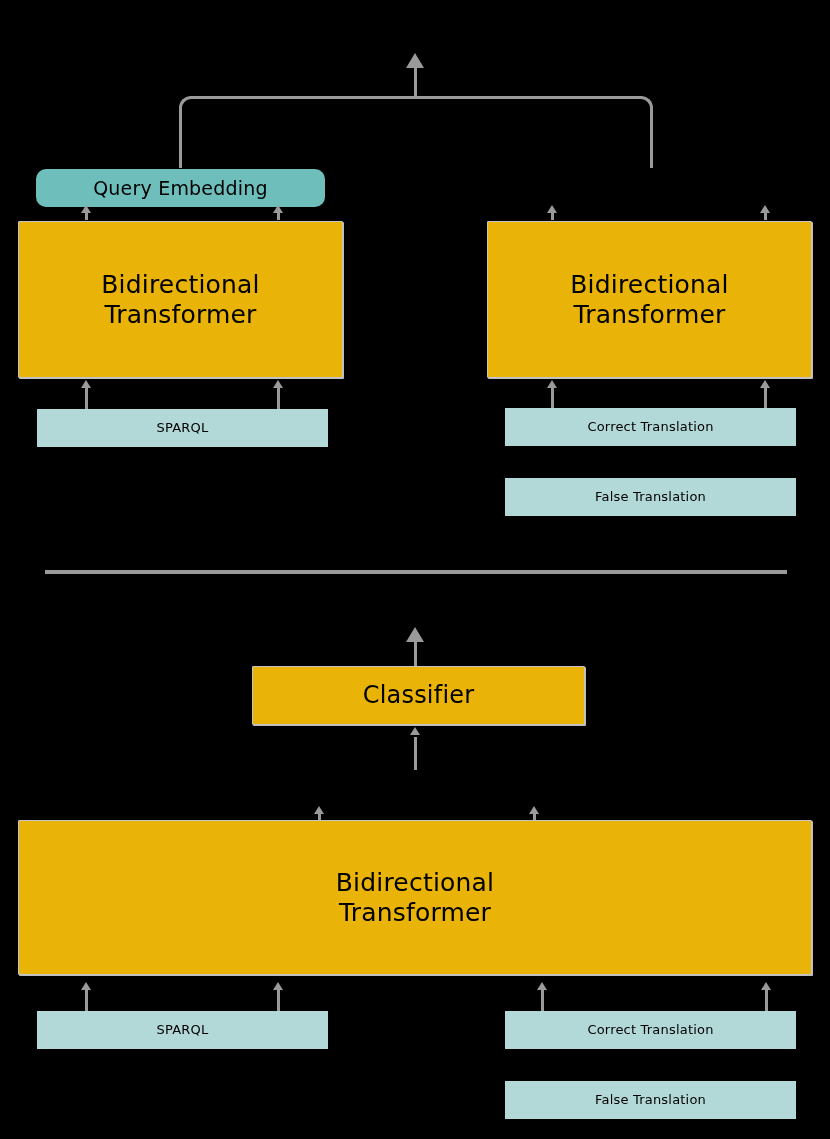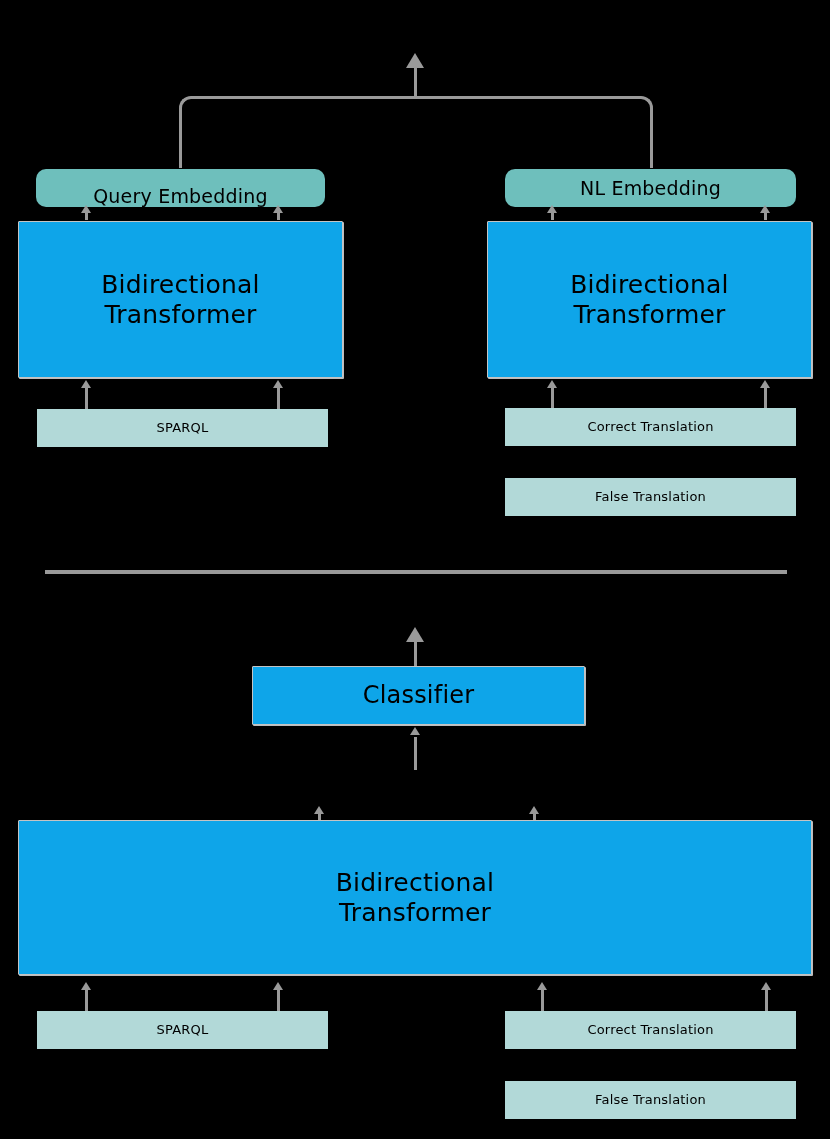--- a/index.html
+++ b/index.html
@@ -41,21 +41,21 @@
   
   .node.input {
     background: #B2D9D8;
     border-radius: 0px;
     font-size: 13px;
     letter-spacing: 0.2px;
   }
 
   
   .node.model {
-    background: #0ea5e9;
+    background: #eab308;
     border: 1px solid #C4C4C4;
     box-shadow: 1px 1px 0 0 #BDBDBD;
     border-radius: 1px;
     font-size: 25px;
     letter-spacing: 0.2px;
   }
   .node.model.small {
     font-size: 24px;
   }
 
@@ -119,21 +119,21 @@
   <div class="edge vline" style="left:414px; top:66px; height:32px;"></div>
 
   <div class="edge hline" style="left:196px; top:96px; width:437px;"></div>
 
   <div class="elbow left" style="left:179px; top:96px;"></div>
   <div class="elbow right" style="left:633px; top:96px;"></div>
 
   <div class="edge vline" style="left:179px; top:113px; height:55px;"></div>
   <div class="edge vline" style="left:650px; top:113px; height:55px;"></div>
 
-  <div class="node embed" style="left:36px; top:169px; width:289px; height:38px;align-items:flex-end;">
+  <div class="node embed" style="left:36px; top:169px; width:289px; height:38px;">
     <span>Query Embedding</span>
   </div>
 
   <div class="edge vline" style="left:85px; top:210px; height:10px;"></div>
   <div class="arrowhead" style="left:81px; top:205px;"></div>
   <div class="edge vline" style="left:277px; top:210px; height:10px;"></div>
   <div class="arrowhead" style="left:273px; top:205px;"></div>
 
   <div class="node model" style="left:18px; top:221px; width:325px; height:157px;">
     <span>Bidirectional
@@ -142,23 +142,20 @@
 
   <div class="edge vline" style="left:85px; top:388px; height:22px;"></div>
   <div class="arrowhead" style="left:81px; top:380px;"></div>
   <div class="edge vline" style="left:277px; top:388px; height:22px;"></div>
   <div class="arrowhead" style="left:273px; top:380px;"></div>
 
   <div class="node input" style="left:37px; top:409px; width:291px; height:38px;">
     <span>SPARQL</span>
   </div>
 
-  <div class="node embed" style="left:505px; top:169px; width:291px; height:38px;">
-    <span>NL Embedding</span>
-  </div>
 
   <div class="edge vline" style="left:551px; top:210px; height:10px;"></div>
   <div class="arrowhead" style="left:547px; top:205px;"></div>
   <div class="edge vline" style="left:764px; top:210px; height:10px;"></div>
   <div class="arrowhead" style="left:760px; top:205px;"></div>
 
   <div class="node model" style="left:487px; top:221px; width:325px; height:157px;">
     <span>Bidirectional
 Transformer</span>
   </div>

